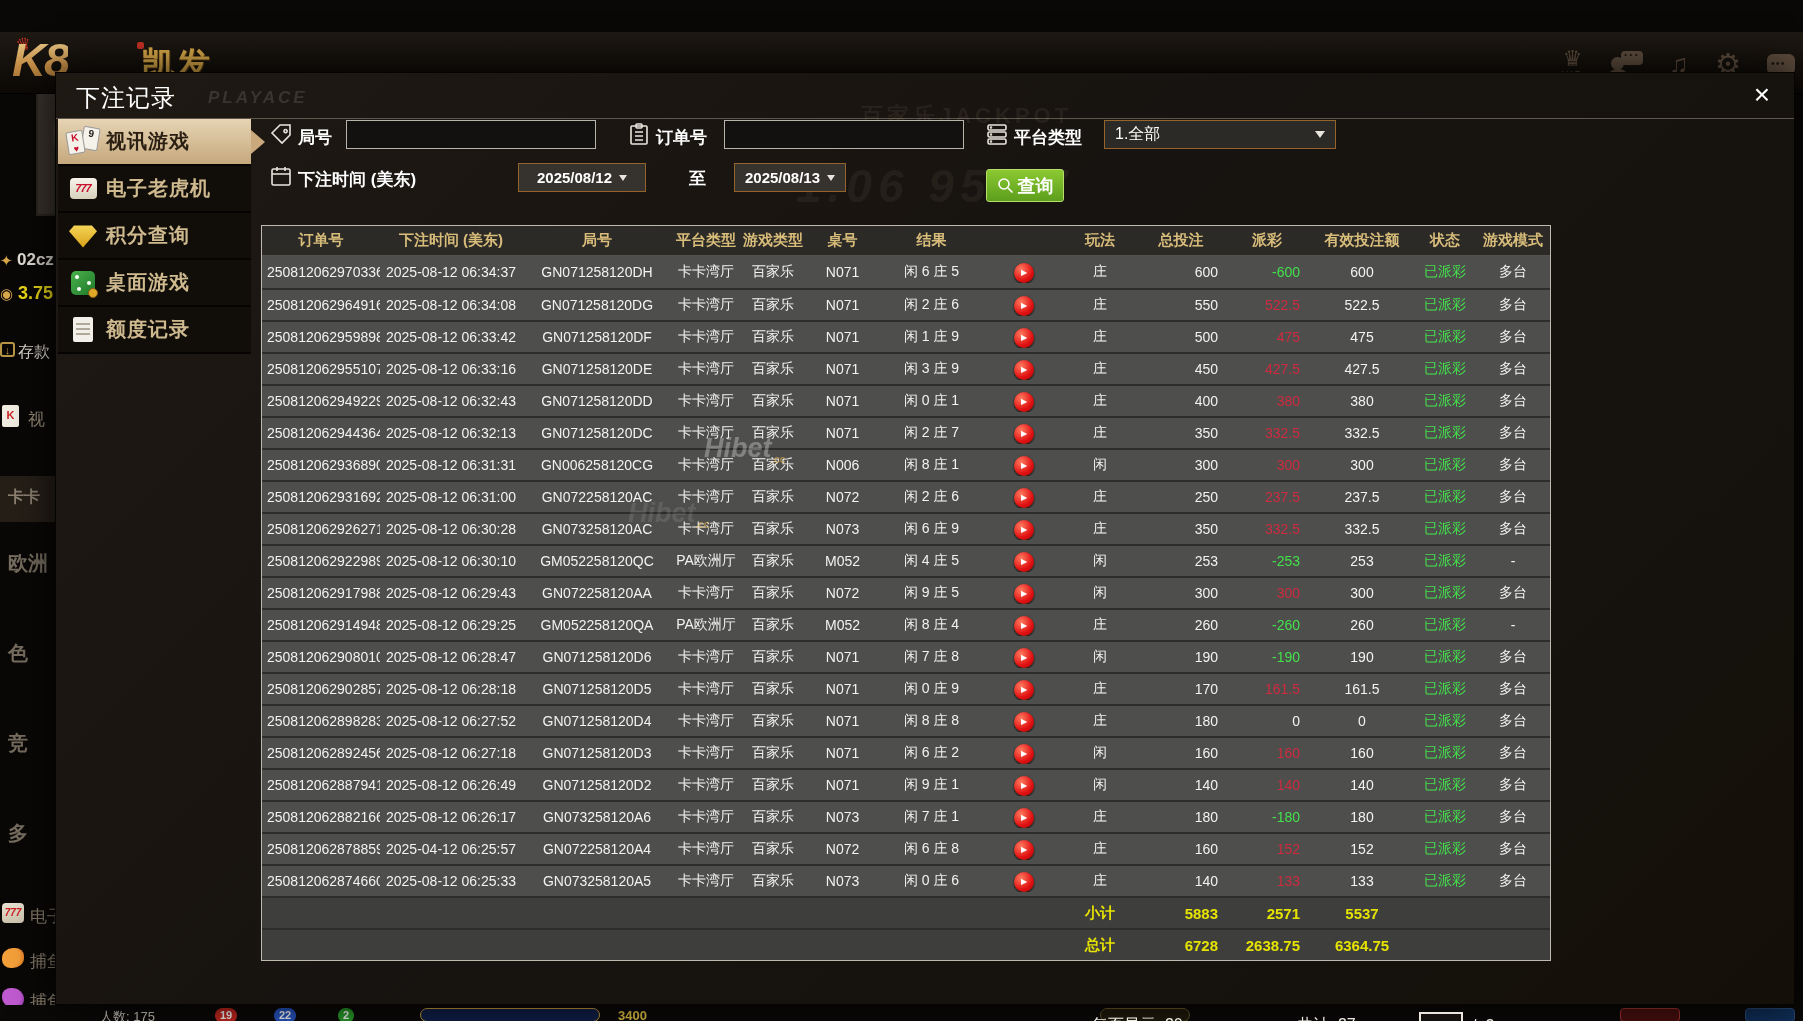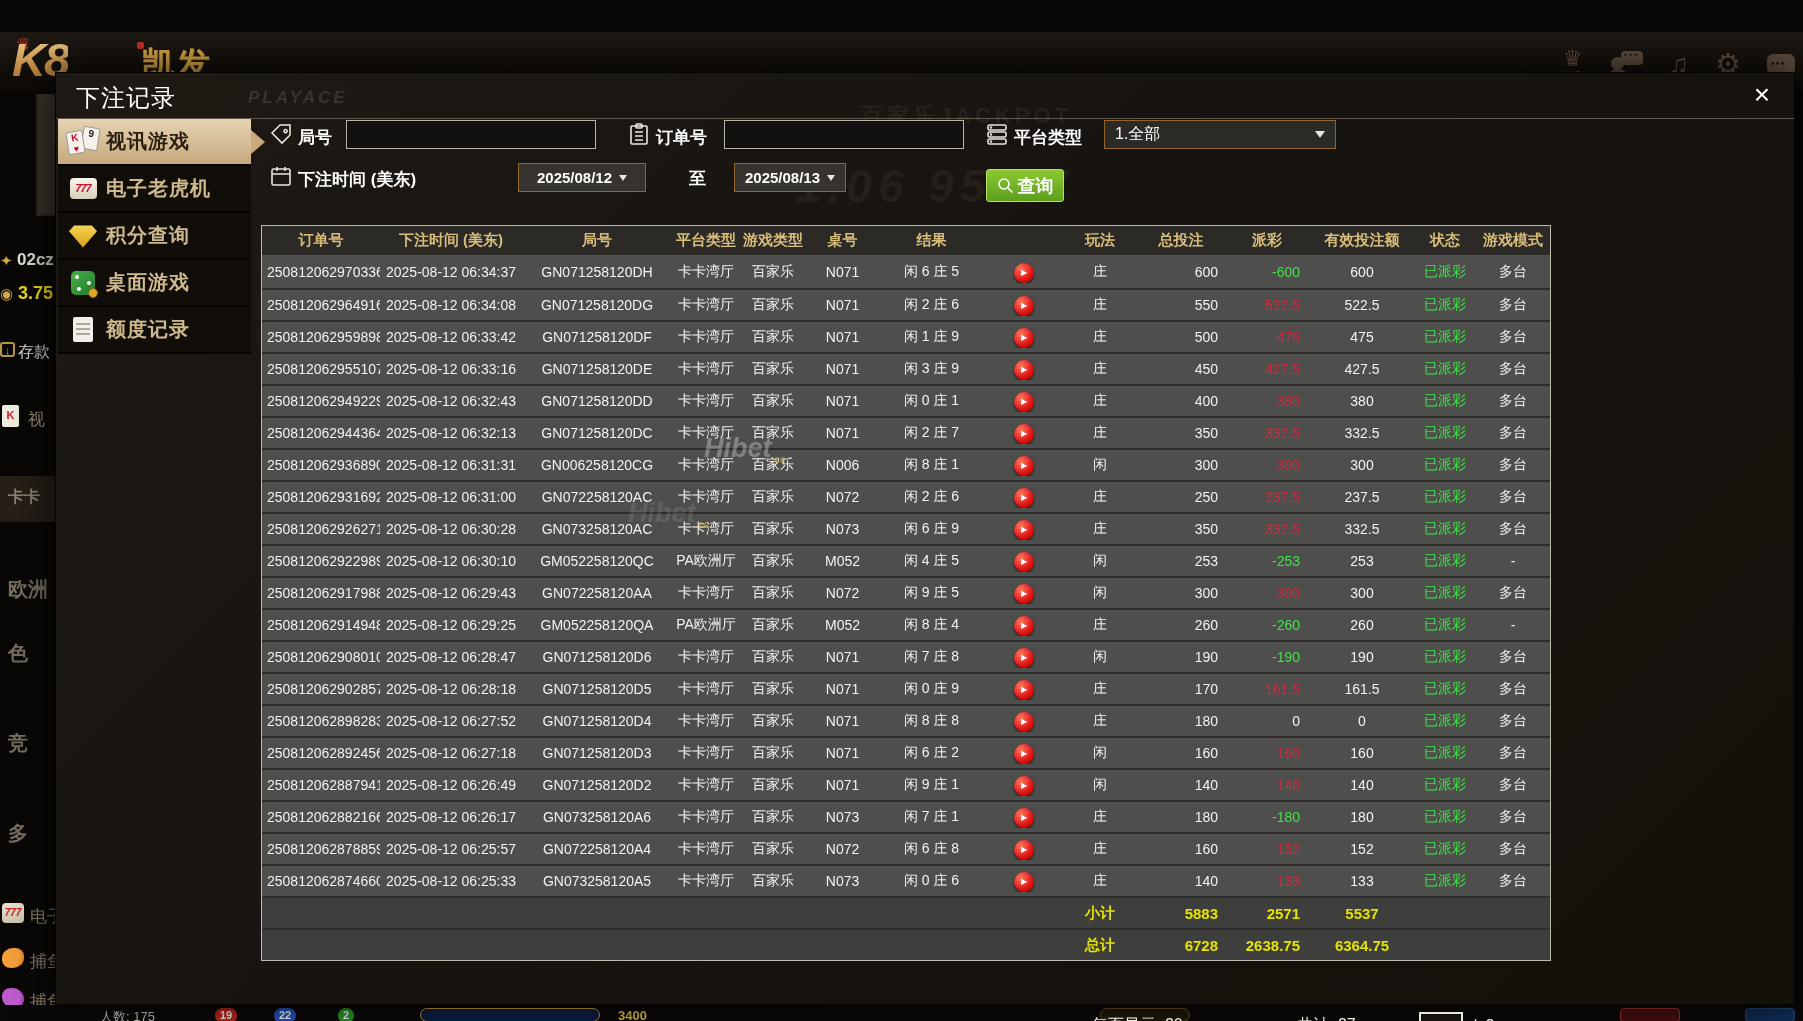--- a/index.html
+++ b/index.html
@@ -68,21 +68,21 @@
   .bb-pill3 { left:1620px; width:60px; height:14px; border:1px solid #a33; border-radius:4px; background:#4a0f0f; }
   .bb-pill4 { left:1745px; width:50px; height:14px; border:1px solid #2a4a7a; border-radius:4px; background:#10305a; }
 
   
   .modal { position:absolute; left:55px; top:72px; width:1740px; height:933px; z-index:10;
     background:linear-gradient(135deg,#1e1913,#171310 45%,#141009);
     border:1px solid #060402; box-shadow:0 0 40px rgba(0,0,0,.85); }
   .modal-head { position:absolute; left:0; top:0; width:100%; height:46px; border-bottom:1px solid #5e574d; }
   .modal-title { position:absolute; left:20px; top:9px; font-size:24px; color:#fff; font-weight:500; letter-spacing:1px; }
   .wm-playace { position:absolute; left:152px; top:15px; font-size:17px; font-weight:bold; font-style:italic;
-    letter-spacing:3px; color:rgba(205,198,185,0.16);margin-left:40px; }
+    letter-spacing:3px; color:rgba(205,198,185,0.16); }
   .modal-close { position:absolute; right:24px; top:6px; font-size:28px; color:#fff; cursor:pointer; line-height:32px; }
   .ghost-jackpot { position:absolute; left:805px; top:28px; font-size:22px; font-weight:900; color:rgba(180,160,125,0.10); letter-spacing:4px; }
   .ghost-number { position:absolute; left:740px; top:86px; font-size:46px; font-weight:900; font-style:italic; color:rgba(195,180,150,0.07); letter-spacing:6px; }
   .wm-hibet { position:absolute; left:648px; top:360px; font-size:27px; font-weight:900; font-style:italic;
     color:rgba(255,255,255,0.30); z-index:30; }
   .wm-hibet .cc { font-size:10px; font-style:normal; vertical-align:-6px; color:rgba(255,200,80,0.5); }
   .wm-hibet2 { left:572px; top:425px; color:rgba(255,255,255,0.10); }
 
   
   .sidebar { position:absolute; left:2px; top:46px; width:193px; }
@@ -190,21 +190,21 @@
   <div class="bgl bg-star">✦</div>
   <div class="bgl bg-user">02cz</div>
   <div class="bgl bg-coin">◉</div>
   <div class="bgl bg-balance">3.75</div>
   <div class="bgl bg-depic">↓</div>
   <div class="bgl bg-deposit">存款</div>
   <div class="bgl mini-card">K</div>
   <div class="bgl bg-video">视</div>
   <div class="bgl bg-tab"></div>
   <div class="bgl bg-tab-label">卡卡</div>
-  <div class="bgl bg-cat" style="top:576px;">欧洲</div>
+  <div class="bgl bg-cat" style="top:550px;">欧洲</div>
   <div class="bgl bg-cat" style="top:640px;">色</div>
   <div class="bgl bg-cat" style="top:730px;">竞</div>
   <div class="bgl bg-cat" style="top:820px;">多</div>
   <div class="bgl gicon gi-red" style="top:903px;">777</div>
   <div class="bgl bg-game-label" style="top:905px;">电子</div>
   <div class="bgl gicon gi-fish1" style="top:948px;"></div>
   <div class="bgl bg-game-label" style="top:950px;">捕鱼</div>
   <div class="bgl gicon gi-fish2" style="top:988px;"></div>
   <div class="bgl bg-game-label" style="top:990px;">捕鱼</div>
   <div class="bgl gicon gi-pal" style="top:1010px;"></div>
@@ -621,21 +621,21 @@
     <div class="td"><span class="play-btn">▶</span></div>
     <div class="td">庄</div>
     <div class="td a-r">180</div>
     <div class="td a-r neg">-180</div>
     <div class="td">180</div>
     <div class="td status">已派彩</div>
     <div class="td">多台</div>
   </div>
           <div class="tr data">
     <div class="td a-l">250812062878859</div>
-    <div class="td">2025-08-12 06:25:57</div>
+    <div class="td">2025-04-12 06:25:57</div>
     <div class="td">GN072258120A4</div>
     <div class="td">卡卡湾厅</div>
     <div class="td">百家乐</div>
     <div class="td">N072</div>
     <div class="td">闲 6 庄 8</div>
     <div class="td"><span class="play-btn">▶</span></div>
     <div class="td">庄</div>
     <div class="td a-r">160</div>
     <div class="td a-r pos">152</div>
     <div class="td">152</div>

